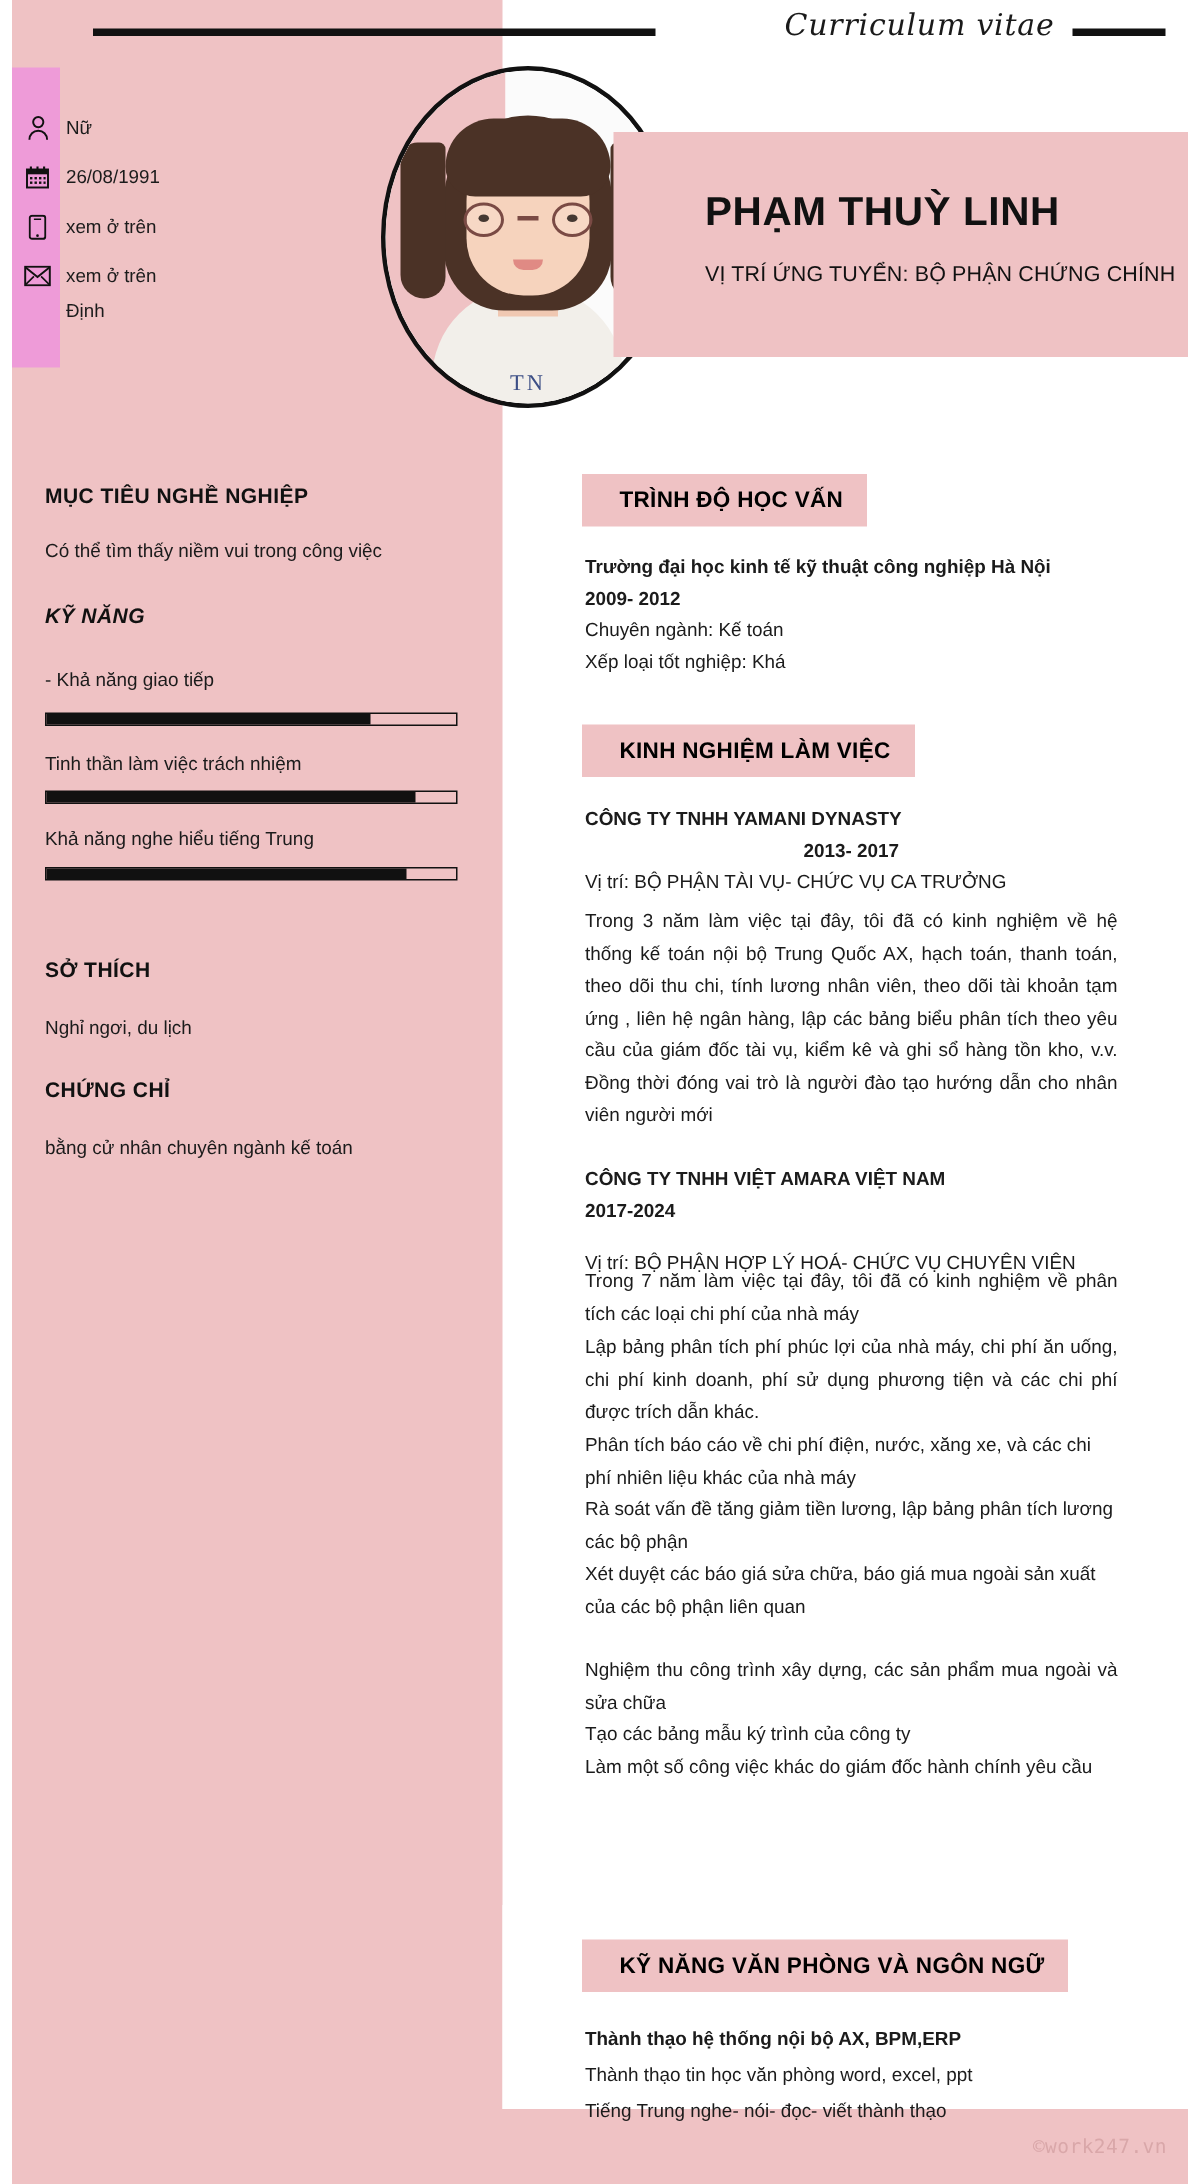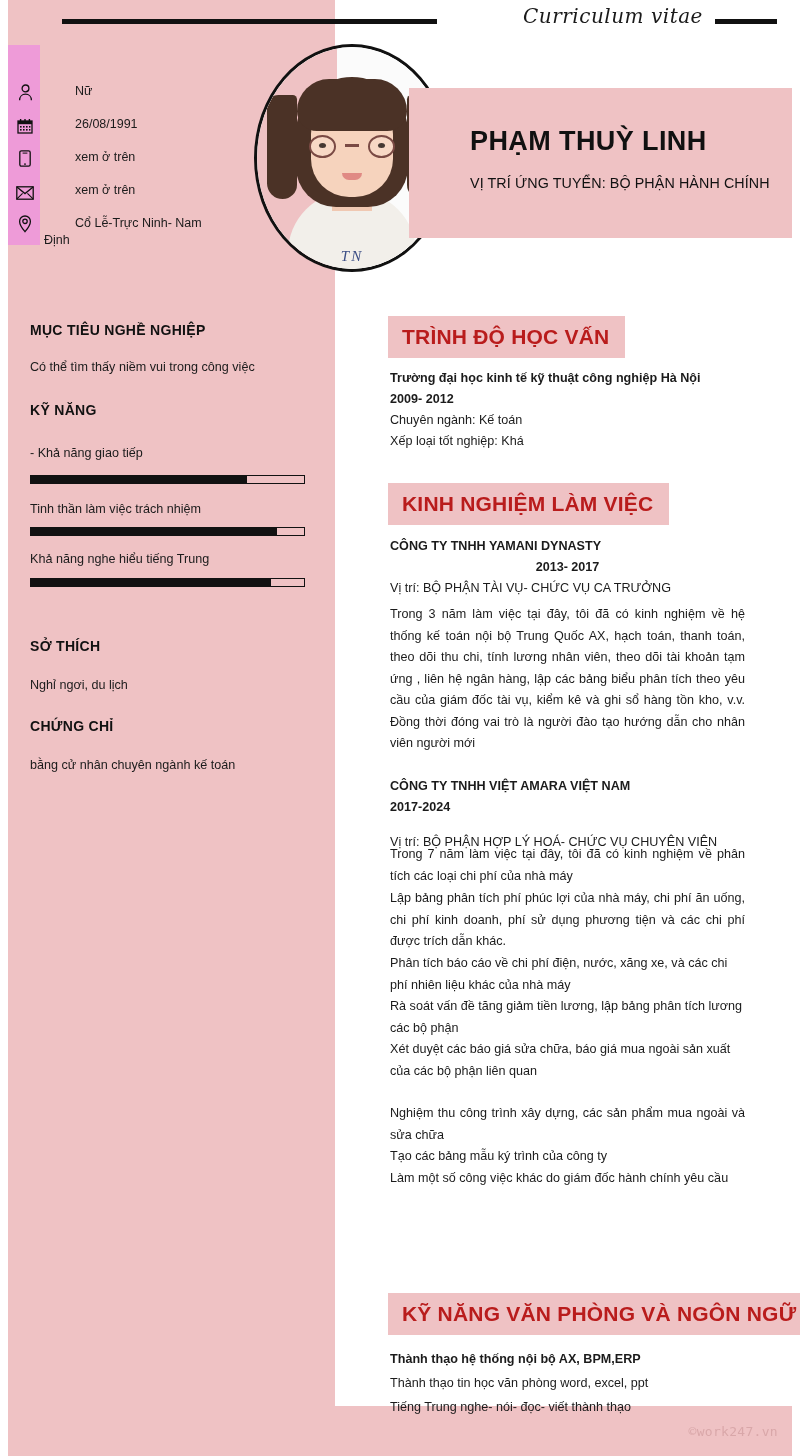--- a/index.html
+++ b/index.html
@@ -57,23 +57,22 @@
   .contact-strip {
     position: absolute; left: 8px; top: 45px;
     width: 32px; height: 200px;
     background: #ee9bd8;
   }
   .contact-list {
     position: absolute; left: 12px; top: 68px;
     width: 300px;
   }
   .contact-row {
-    display: flex; align-items: flex-end;
+    display: flex; align-items: center;
     height: 33px;
-    gap: 31px;
   }
   .contact-icon {
     width: 26px; min-width: 26px;
     display: flex; align-items: center; justify-content: center;
     padding-top: 1px;
   }
   .contact-icon svg { display:block; }
   .contact-text {
     font-size: 12.5px; color: #1b1b1b;
     line-height: 19px; padding-top: 1px;
@@ -90,21 +89,21 @@
     position: absolute; left: 254px; top: 44px;
     width: 196px; height: 228px;
   }
   .photo-oval {
     position: absolute; inset: 0;
     border-radius: 50%;
     border: 3px solid #111;
     overflow: hidden;
     background: #fdfdfd;
   }
-  .photo-inner { position:absolute; inset:0; border-radius:50%; overflow:hidden;font-style:italic; }
+  .photo-inner { position:absolute; inset:0; border-radius:50%; overflow:hidden; }
   .ph-bgL { position:absolute; left:0; top:0; width:42%; height:100%; background:#efc2c4; }
   .ph-bgR { position:absolute; left:42%; top:0; width:58%; height:100%; background:#fbfbfb; }
   .ph-body {
     position:absolute; left:50%; transform:translateX(-50%);
     bottom:-8px; width:128px; height:86px;
     background:#f2efea; border-radius:62px 62px 10px 10px;
   }
   .ph-neck {
     position:absolute; left:50%; transform:translateX(-50%);
     top:128px; width:40px; height:36px; background:#f0c8b2;
@@ -193,23 +192,23 @@
   }
   .skillbar > i {
     display: block; height: 100%;
     background: #111;
   }
 
   
   .sec-head {
     position: absolute;
     background: #efc2c4;
-    font-size: 21px; font-weight: bold;
-    color: #b91c1c; letter-spacing: 0.2px;
-    padding: 9px 16px 9px 14px;
+    font-size: 15px; font-weight: bold;
+    color: #000000; letter-spacing: 0.2px;
+    padding: 9px 16px 9px 25px;
     white-space: nowrap;
   }
   .rtext {
     position: absolute; left: 390px;
     width: 355px;
     font-size: 12.6px; color: #1b1b1b;
     line-height: 21.5px;
   }
   .rtext.b { font-weight: bold; }
   .rtext.just { text-align: justify; }
@@ -287,29 +286,20 @@
       <span class="contact-icon">
         <svg width="18" height="14" viewBox="0 0 18 14">
             <rect x="0.8" y="0.8" width="16.4" height="12.4" fill="none" stroke="#111" stroke-width="1.3"></rect>
             <path d="M0.9 1.1L9 7.6 17.1 1.1" fill="none" stroke="#111" stroke-width="1.3"></path>
             <path d="M0.9 12.9L6.6 7.3M17.1 12.9L11.4 7.3" fill="none" stroke="#111" stroke-width="1.1"></path>
           </svg>
       </span>
       <span class="contact-text">xem ở trên</span>
     </div>
 
-    <div class="contact-row">
-      <span class="contact-icon">
-        <svg width="14" height="18" viewBox="0 0 14 18">
-            <path d="M7 1C4 1 1.6 3.4 1.6 6.4c0 3.9 5.4 10.3 5.4 10.3s5.4-6.4 5.4-10.3C12.4 3.4 10 1 7 1z" fill="none" stroke="#111" stroke-width="1.3"></path>
-            <circle cx="7" cy="6.3" r="2.2" fill="none" stroke="#111" stroke-width="1.3"></circle>
-          </svg>
-      </span>
-      <span class="contact-text">Cổ Lễ-Trực Ninh- Nam</span>
-    </div>
 
     <div class="contact-cont">Định</div>
   </div>
 
   <div class="photo-wrap">
     <div class="photo-oval">
       <div class="photo-inner">
         <div class="ph-bgL"></div>
         <div class="ph-bgR"></div>
         <div class="ph-body"></div>
@@ -325,26 +315,26 @@
         <div class="ph-glass r"></div>
         <div class="ph-bridge"></div>
         <div class="ph-mouth"></div>
         <div class="ph-shirt-txt">TN</div>
       </div>
     </div>
   </div>
 
   <div class="name-banner"></div>
   <div class="name-title">PHẠM THUỲ LINH</div>
-  <div class="name-sub">VỊ TRÍ ỨNG TUYỂN: BỘ PHẬN HÀNH CHÍNH</div>
+  <div class="name-sub">VỊ TRÍ ỨNG TUYỂN: BỘ PHẬN CHỨNG CHÍNH</div>
 
   <div class="lh" style="top:322px;">MỤC TIÊU NGHỀ NGHIỆP</div>
   <div class="lp" style="top:358px; width:280px;">Có thể tìm thấy niềm vui trong công việc</div>
 
-  <div class="lh" style="top:402px;">KỸ NĂNG</div>
+  <div class="lh" style="top:402px;font-style:italic;">KỸ NĂNG</div>
 
   <div class="lp" style="top:444px;">- Khả năng giao tiếp</div>
   <div class="skillbar" style="top:475px;">
       <i style="width:79%"></i>
     </div>
 
   <div class="lp" style="top:500px;">Tinh thần làm việc trách nhiệm</div>
   <div class="skillbar" style="top:527px;">
       <i style="width:90%"></i>
     </div>

